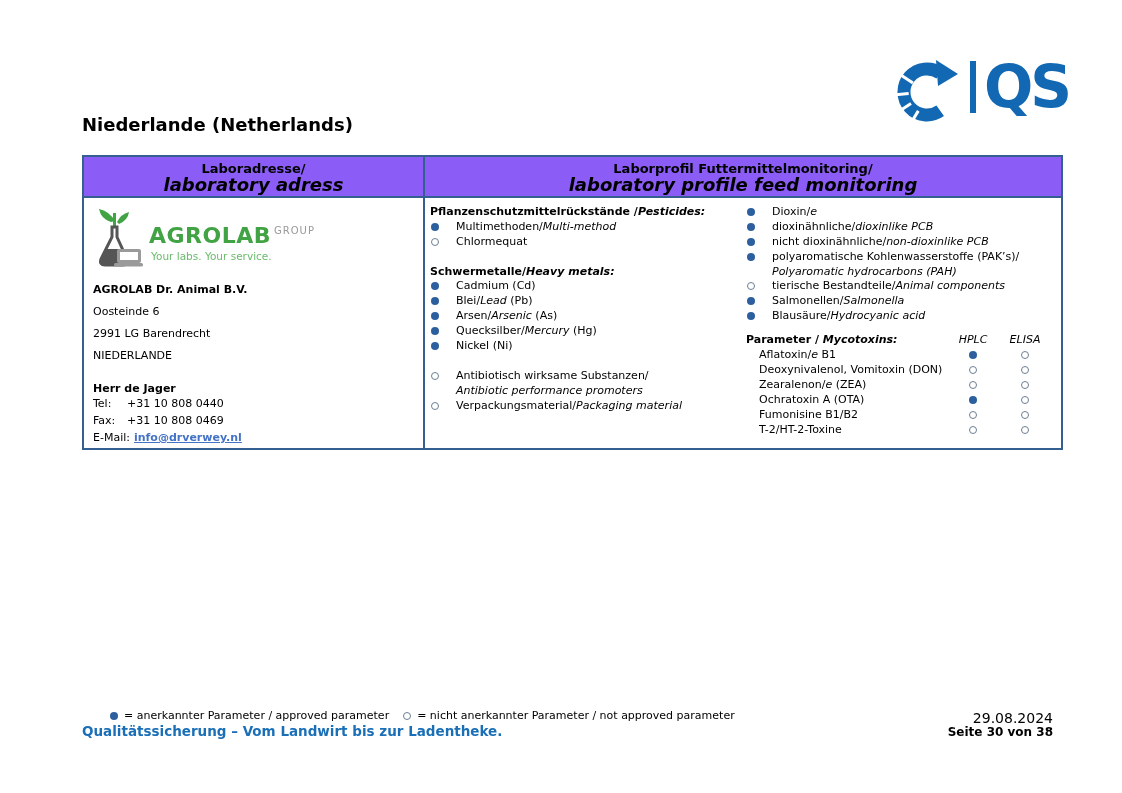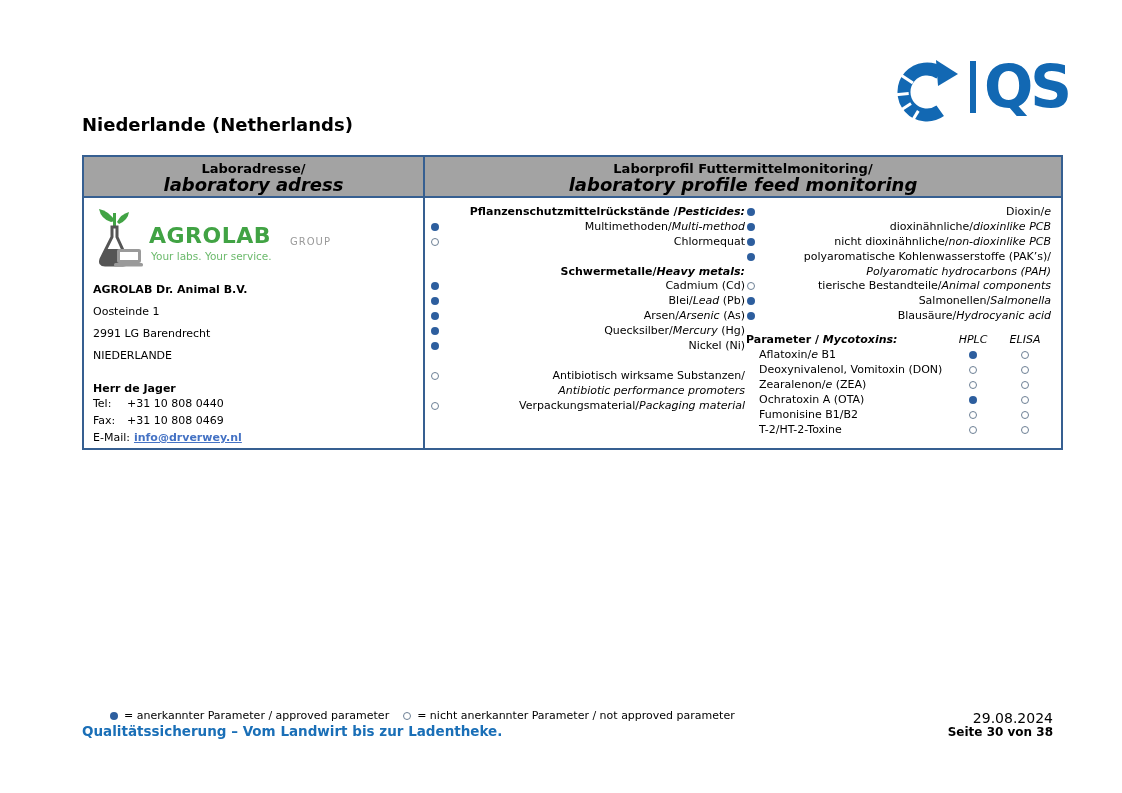--- a/index.html
+++ b/index.html
@@ -15,53 +15,53 @@
   .qs-bar { width:6px; height:52px; background:#1268b3; margin:0 8px 0 6px; }
 
   
   .title { position:absolute; left:82px; top:114px; font-size:18px; font-weight:bold; }
 
   
   .labtable {
     position:absolute; left:82px; top:155px; width:981px; height:295px;
     border:2px solid #365f91; display:flex; flex-direction:column;
   }
-  .thead { display:flex; height:41px; border-bottom:2px solid #365f91; background:#a3a3a3; }
+  .thead { display:flex; height:41px; border-bottom:2px solid #365f91; background:#8b5cf6; }
   .tbody { display:flex; flex:1; }
   .col-left  { width:341px; border-right:2px solid #365f91; }
   .col-right { flex:1; }
   .hcell { display:flex; flex-direction:column; justify-content:center; align-items:center; }
   .hcell .l1 { font-weight:bold; font-size:13px; line-height:16px; }
   .hcell .l2 { font-weight:bold; font-style:italic; font-size:18px; line-height:16px; }
 
   
   .addr { padding:9px 10px 0 9px; font-size:11px; }
   .agrolab { display:flex; align-items:flex-start; margin-bottom:14px; }
   .agrolab-txt { margin-left:6px; margin-top:18px; }
-  .agrolab-row { display:flex; align-items:flex-end;gap:16px; }
+  .agrolab-row { display:flex; align-items:flex-start; }
   .agrolab-name { color:#41a344; font-weight:bold; font-size:22px; letter-spacing:0.5px; line-height:22px; }
   .agrolab-group { color:#9a9a9a; font-size:10px; letter-spacing:1px; margin-left:3px; margin-top:0px; }
   .agrolab-tag { color:#6cba6c; font-size:10.5px; margin-top:3px; margin-left:2px; }
   .addr .company { font-weight:bold; margin-bottom:9px; }
   .addr .line { margin-bottom:9px; }
   .addr .country { margin-bottom:20px; }
   .addr .contact { font-weight:bold; }
   .addr .tline { display:flex; line-height:17px; }
   .addr .tlabel { width:34px; }
   .addr .elabel { margin-right:4px; }
   .email-link { color:#4472c4; font-weight:bold; text-decoration:underline; }
 
   
   .profile { display:flex; padding:7px 4px 0 4px; font-size:11px; }
   .p-col { display:flex; flex-direction:column; }
   .p-col.left { width:316px; }
   .p-col.right { flex:1; }
   .prow { display:flex; align-items:flex-start; min-height:14.9px; line-height:14.6px; }
   .prow.bold { font-weight:bold; }
-  .prow .btxt { flex:1;text-align:right; }
+  .prow .btxt { flex:1; }
   .prow .bcell { width:10px; margin:3px 15px 0 2px; flex:none; display:flex; }
   .prow.cont .btxt { padding-left:27px; }
   .prow.header { padding-left:1px; }
   .blankrow { height:14.9px; }
   .it { font-style:italic; }
   .dot { width:8px; height:8px; border-radius:50%; display:inline-block; }
   .dot.filled { background:#2d5e9e; }
   .dot.open { border:1.3px solid #6d8095; background:#fff; }
 
   
@@ -131,21 +131,21 @@
           </svg>
           <div class="agrolab-txt">
             <div class="agrolab-row">
               <span class="agrolab-name">AGROLAB</span>
               <span class="agrolab-group">GROUP</span>
             </div>
             <div class="agrolab-tag">Your labs. Your service.</div>
           </div>
         </div>
         <div class="company">AGROLAB Dr. Animal B.V.</div>
-        <div class="line">Oosteinde 1</div>
+        <div class="line">Oosteinde 6</div>
         <div class="line">2991 LG Barendrecht</div>
         <div class="line country">NIEDERLANDE</div>
         <div class="contact">Herr de Jager</div>
         <div class="tline">
           <span class="tlabel">Tel:</span>
           <span>+31 10 808 0440</span>
         </div>
         <div class="tline">
           <span class="tlabel">Fax:</span>
           <span>+31 10 808 0469</span>

